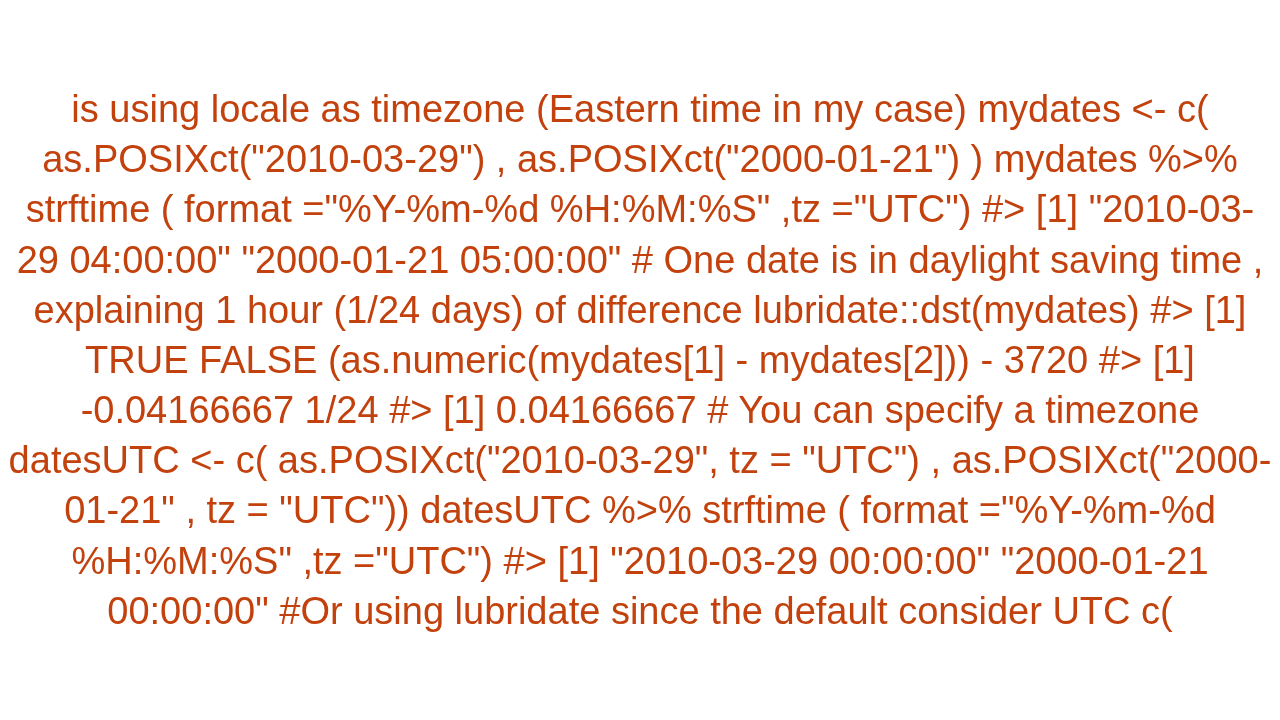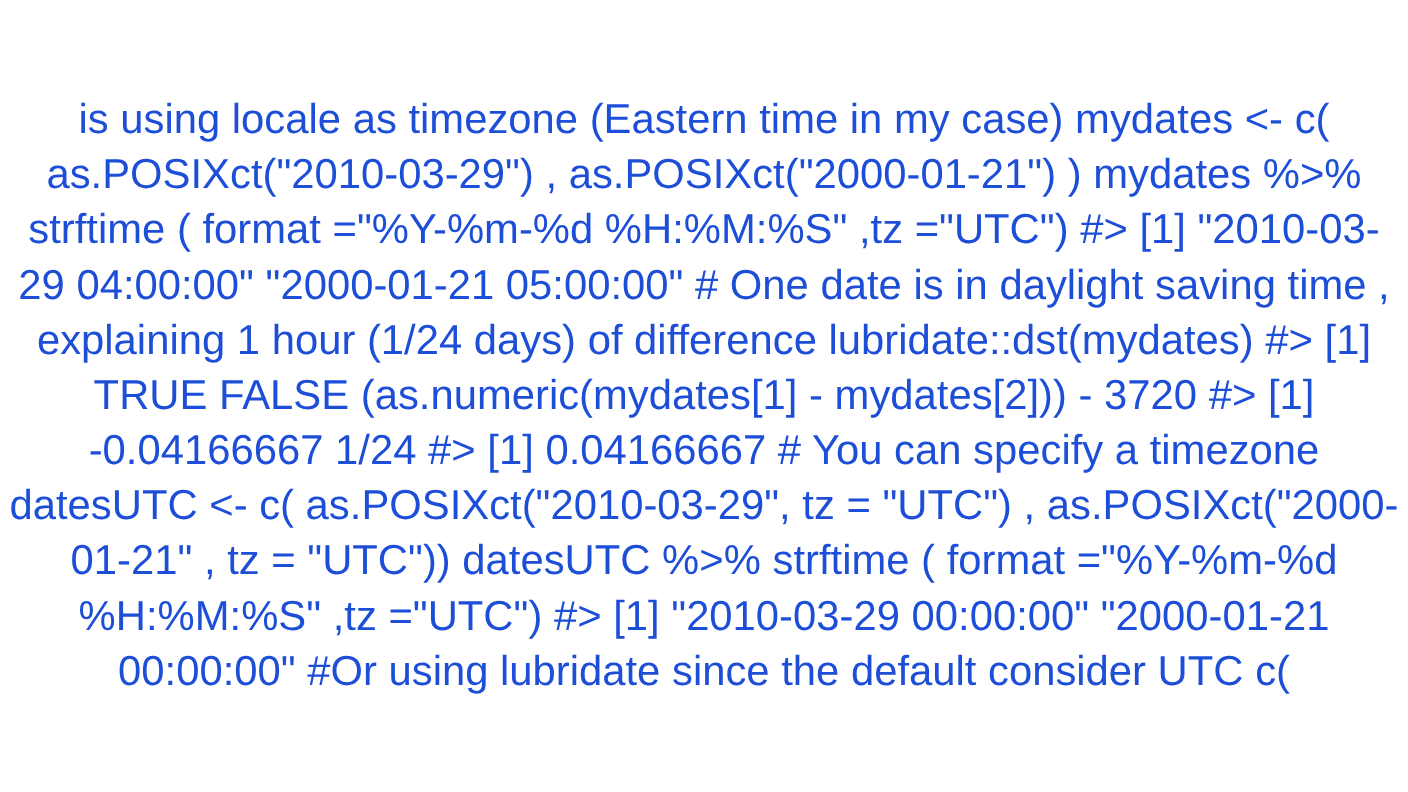--- a/index.html
+++ b/index.html
@@ -14,21 +14,21 @@
       font-family: Arial, Helvetica, sans-serif;
       display: flex;
       align-items: center;
       justify-content: center;
       overflow: hidden;
     }
     .text-block {
       width: 1280px;
       padding: 0 8px;
       text-align: center;
-      color: #1d4ed8;
+      color: #c2410c;
       font-size: 38px;
       line-height: 1.32;
       font-weight: 400;
       letter-spacing: 0px;
       word-wrap: break-word;
     }
   </style>
 </head>
 <body>
 

